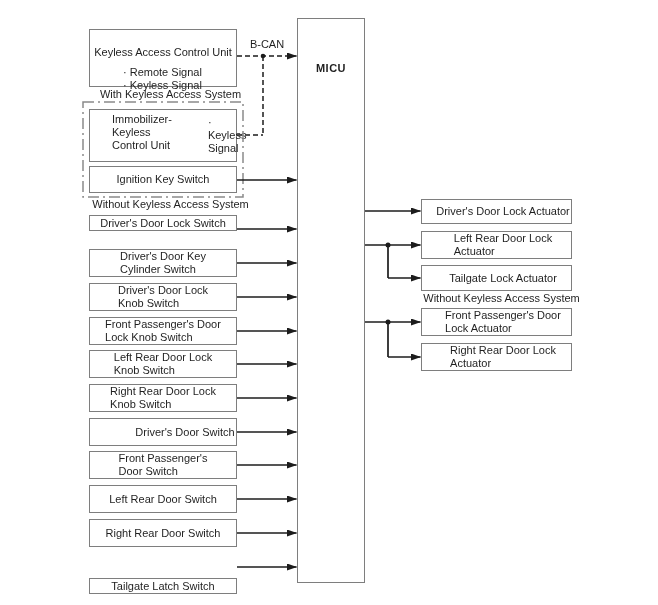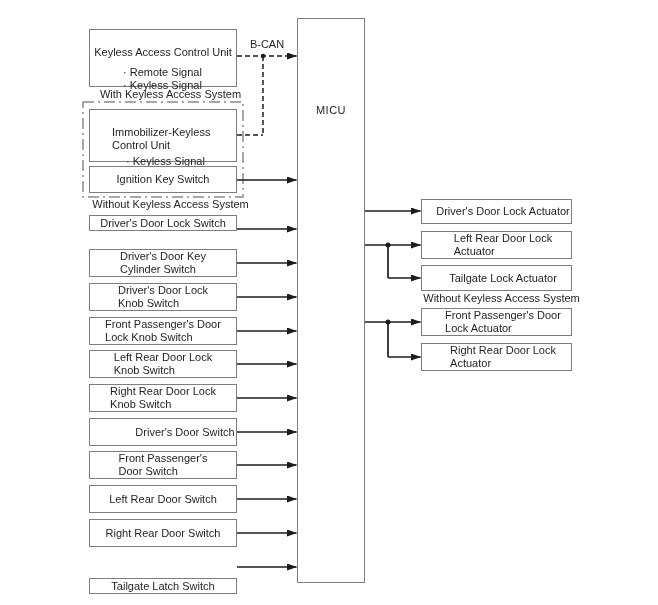--- a/index.html
+++ b/index.html
@@ -9,25 +9,25 @@
   }
   .box{
     position:absolute;background:#ffffff;border:1.4px solid #7e7e7e;
     display:flex;align-items:center;justify-content:center;
     font-size:11px;line-height:13px;box-sizing:border-box;z-index:2;
   }
   .box .txt{white-space:pre-line;text-align:left;}
   .lbox{left:89px;width:148px;}
   .rbox{left:421px;width:151px;padding-left:13px;}
   .micu{left:297px;top:18px;width:68px;height:565px;align-items:flex-start;}
-  .micu .txt{margin-top:85px;font-weight:normal;letter-spacing:.5px;}
+  .micu .txt{margin-top:43px;font-weight:bold;letter-spacing:.5px;}
   .kacu{left:89px;top:29px;width:148px;height:58px;flex-direction:column;align-items:stretch;justify-content:flex-start;padding-top:16px;}
   .kacu .t-center{text-align:center;}
   .kacu .bullets{margin:7px 0 0 33px;white-space:pre-line;}
-  .imm{left:89px;top:109px;width:148px;height:53px;flex-direction:column;align-items:flex-start;justify-content:space-between;padding-top:16px;}
+  .imm{left:89px;top:109px;width:148px;height:53px;flex-direction:row;align-items:flex-start;justify-content:space-between;padding-top:3px;}
   .imm .title{margin-left:22px;white-space:pre-line;}
   .imm .bullets{margin:3px 0 0 36px;white-space:pre-line;}
   .ign{top:166px;height:27px;}
   .lbl{position:absolute;font-size:11px;line-height:13px;white-space:nowrap;z-index:2;text-align:center;}
   .lbl-with{left:83px;top:88px;width:175px;}
   .lbl-wo-left{left:83px;top:198px;width:175px;}
   .lbl-wo-right{left:414px;top:292px;width:175px;}
   .lbl-bcan{left:245px;top:38px;width:44px;}
   .wires{position:absolute;left:0;top:0;z-index:3;pointer-events:none;}
 </style>

